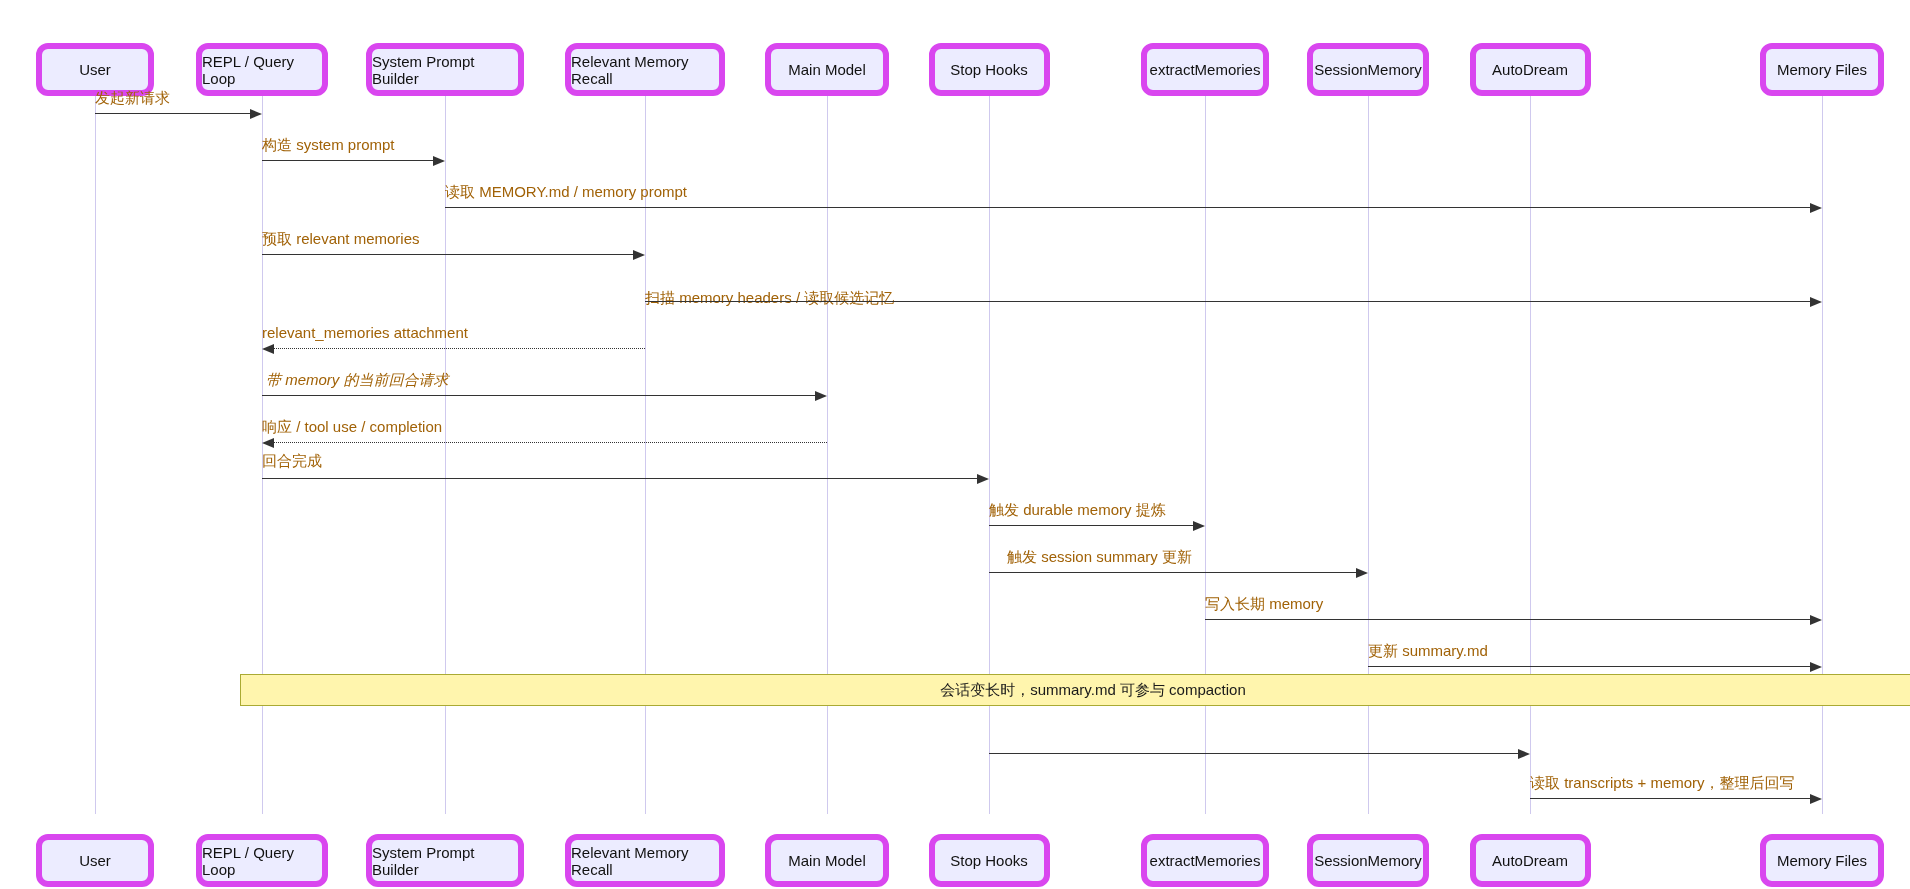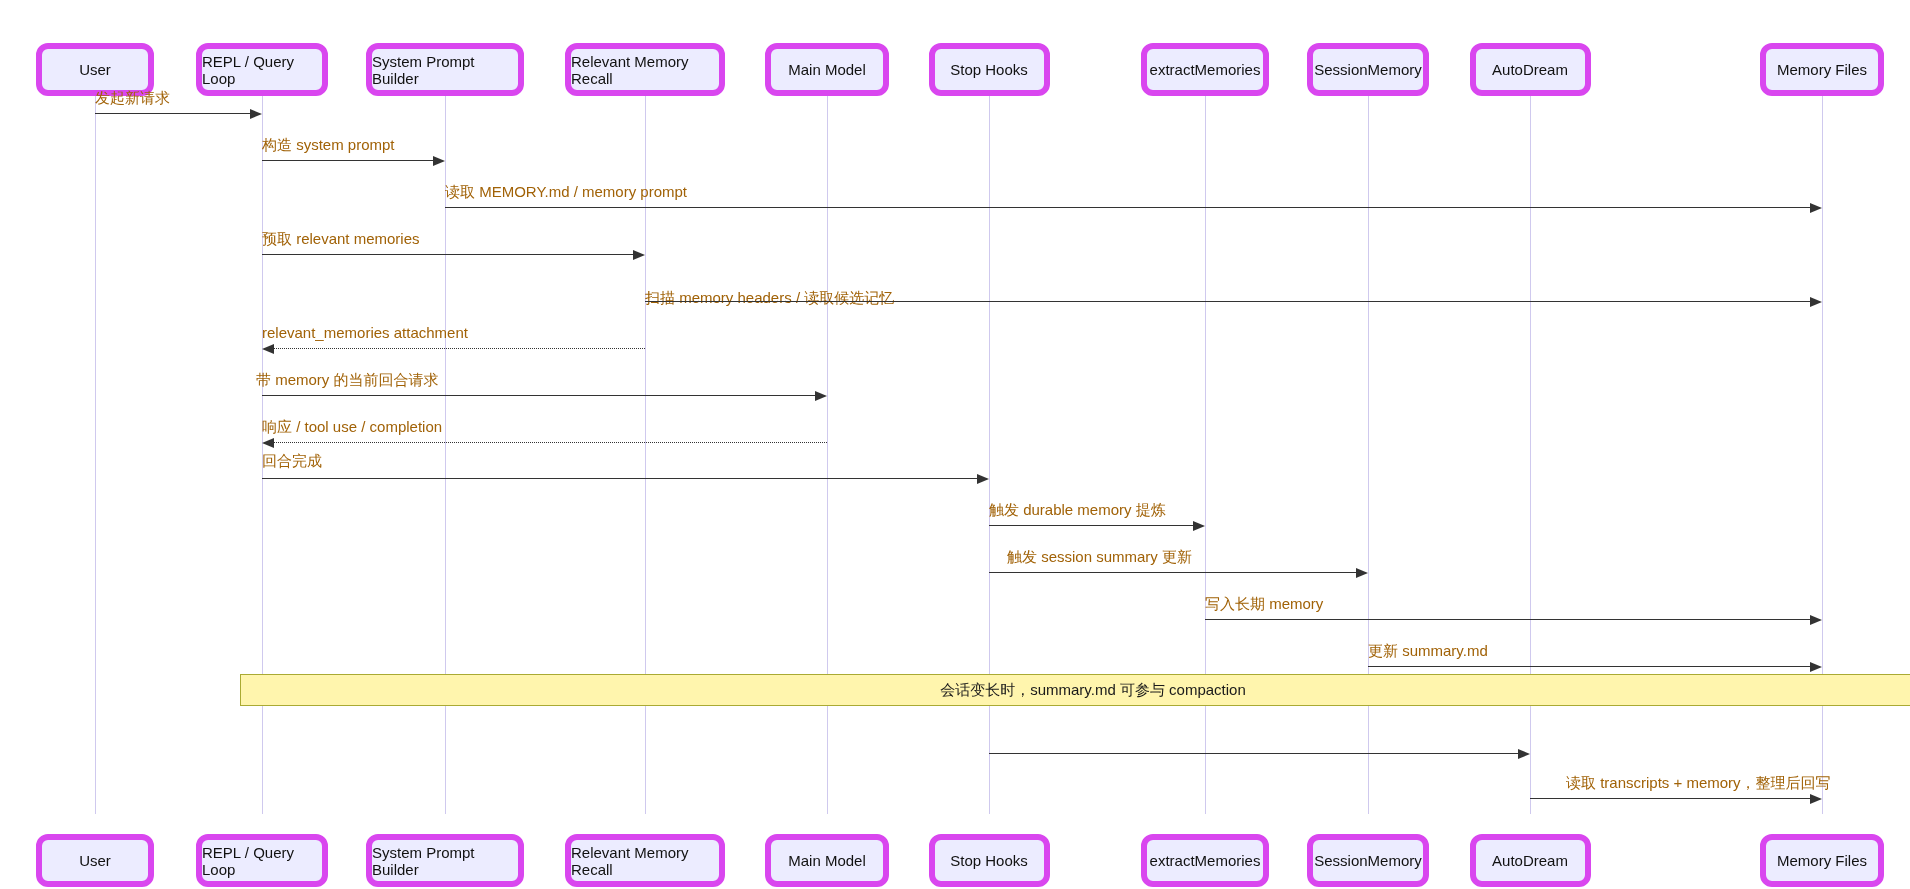--- a/index.html
+++ b/index.html
@@ -68,21 +68,21 @@
     <div class="arrowhead right" style="left: 1810px; top: 202.5px;"></div>
     <div class="msg-label" style="left: 262px; width: 383px; top: 229px;">预取 relevant memories</div>
     <div class="msg-line" style="left: 262px; width: 373px; top: 254px;"></div>
     <div class="arrowhead right" style="left: 633px; top: 249.5px;"></div>
     <div class="msg-label" style="left: 645px; width: 1177px; top: 276px; margin-top: 12px;">扫描 memory headers / 读取候选记忆</div>
     <div class="msg-line" style="left: 645px; width: 1167px; top: 301px;"></div>
     <div class="arrowhead right" style="left: 1810px; top: 296.5px;"></div>
     <div class="msg-label" style="left: 262px; width: 383px; top: 323px;">relevant_memories attachment</div>
     <div class="msg-line dashed" style="left: 272px; width: 373px; top: 348px;"></div>
     <div class="arrowhead left" style="left: 262px; top: 343.5px;"></div>
-    <div class="msg-label" style="left: 256px; width: 565px; top: 370px;">带 memory 的当前回合请求</div>
+    <div class="msg-label" style="left: 266px; width: 565px; top: 370px; font-style: italic;">带 memory 的当前回合请求</div>
     <div class="msg-line" style="left: 262px; width: 555px; top: 395px;"></div>
     <div class="arrowhead right" style="left: 815px; top: 390.5px;"></div>
     <div class="msg-label" style="left: 262px; width: 565px; top: 417px;">响应 / tool use / completion</div>
     <div class="msg-line dashed" style="left: 272px; width: 555px; top: 442px;"></div>
     <div class="arrowhead left" style="left: 262px; top: 437.5px;"></div>
     <div class="msg-label" style="left: 262px; width: 727px; top: 453px; font-family: Liberation Mono, monospace;">回合完成</div>
     <div class="msg-line" style="left: 262px; width: 717px; top: 478px;"></div>
     <div class="arrowhead right" style="left: 977px; top: 473.5px;"></div>
     <div class="msg-label" style="left: 989px; width: 216px; top: 500px;">触发 durable memory 提炼</div>
     <div class="msg-line" style="left: 989px; width: 206px; top: 525px;"></div>
@@ -91,17 +91,17 @@
     <div class="msg-line" style="left: 989px; width: 369px; top: 572px;"></div>
     <div class="arrowhead right" style="left: 1356px; top: 567.5px;"></div>
     <div class="msg-label" style="left: 1205px; width: 617px; top: 594px;">写入长期 memory</div>
     <div class="msg-line" style="left: 1205px; width: 607px; top: 619px;"></div>
     <div class="arrowhead right" style="left: 1810px; top: 614.5px;"></div>
     <div class="msg-label" style="left: 1368px; width: 454px; top: 641px;">更新 summary.md</div>
     <div class="msg-line" style="left: 1368px; width: 444px; top: 666px;"></div>
     <div class="arrowhead right" style="left: 1810px; top: 661.5px;"></div>
     <div class="msg-line" style="left: 989px; width: 531px; top: 753px;"></div>
     <div class="arrowhead right" style="left: 1518px; top: 748.5px;"></div>
-    <div class="msg-label" style="left: 1530px; width: 292px; top: 773px; padding-left: 36px;">读取 transcripts + memory，整理后回写</div>
+    <div class="msg-label" style="left: 1530px; width: 292px; top: 773px;">读取 transcripts + memory，整理后回写</div>
     <div class="msg-line" style="left: 1530px; width: 282px; top: 798px;"></div>
     <div class="arrowhead right" style="left: 1810px; top: 793.5px;"></div>
     <div class="note-box" style="left: 240px; top: 674px; width: 1706px; height: 32px;">会话变长时，summary.md 可参与 compaction</div>
   </div>
 
 </body></html>

